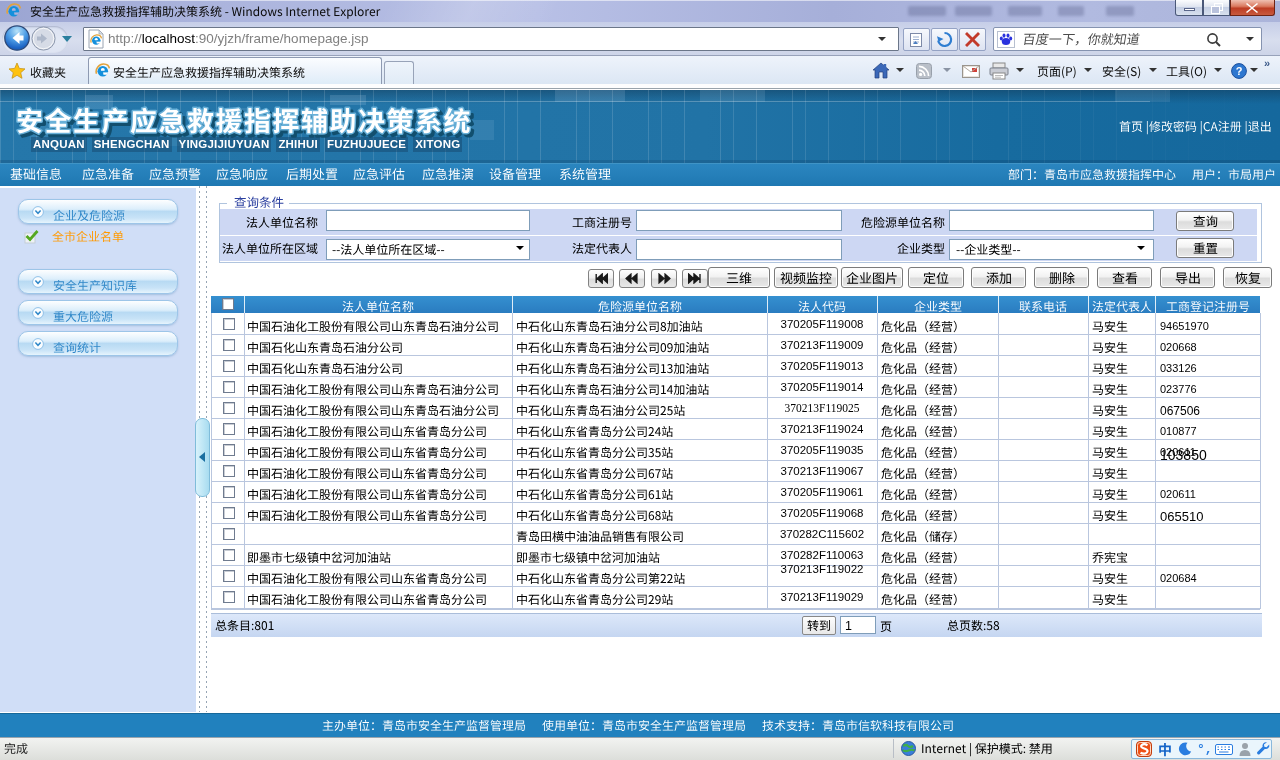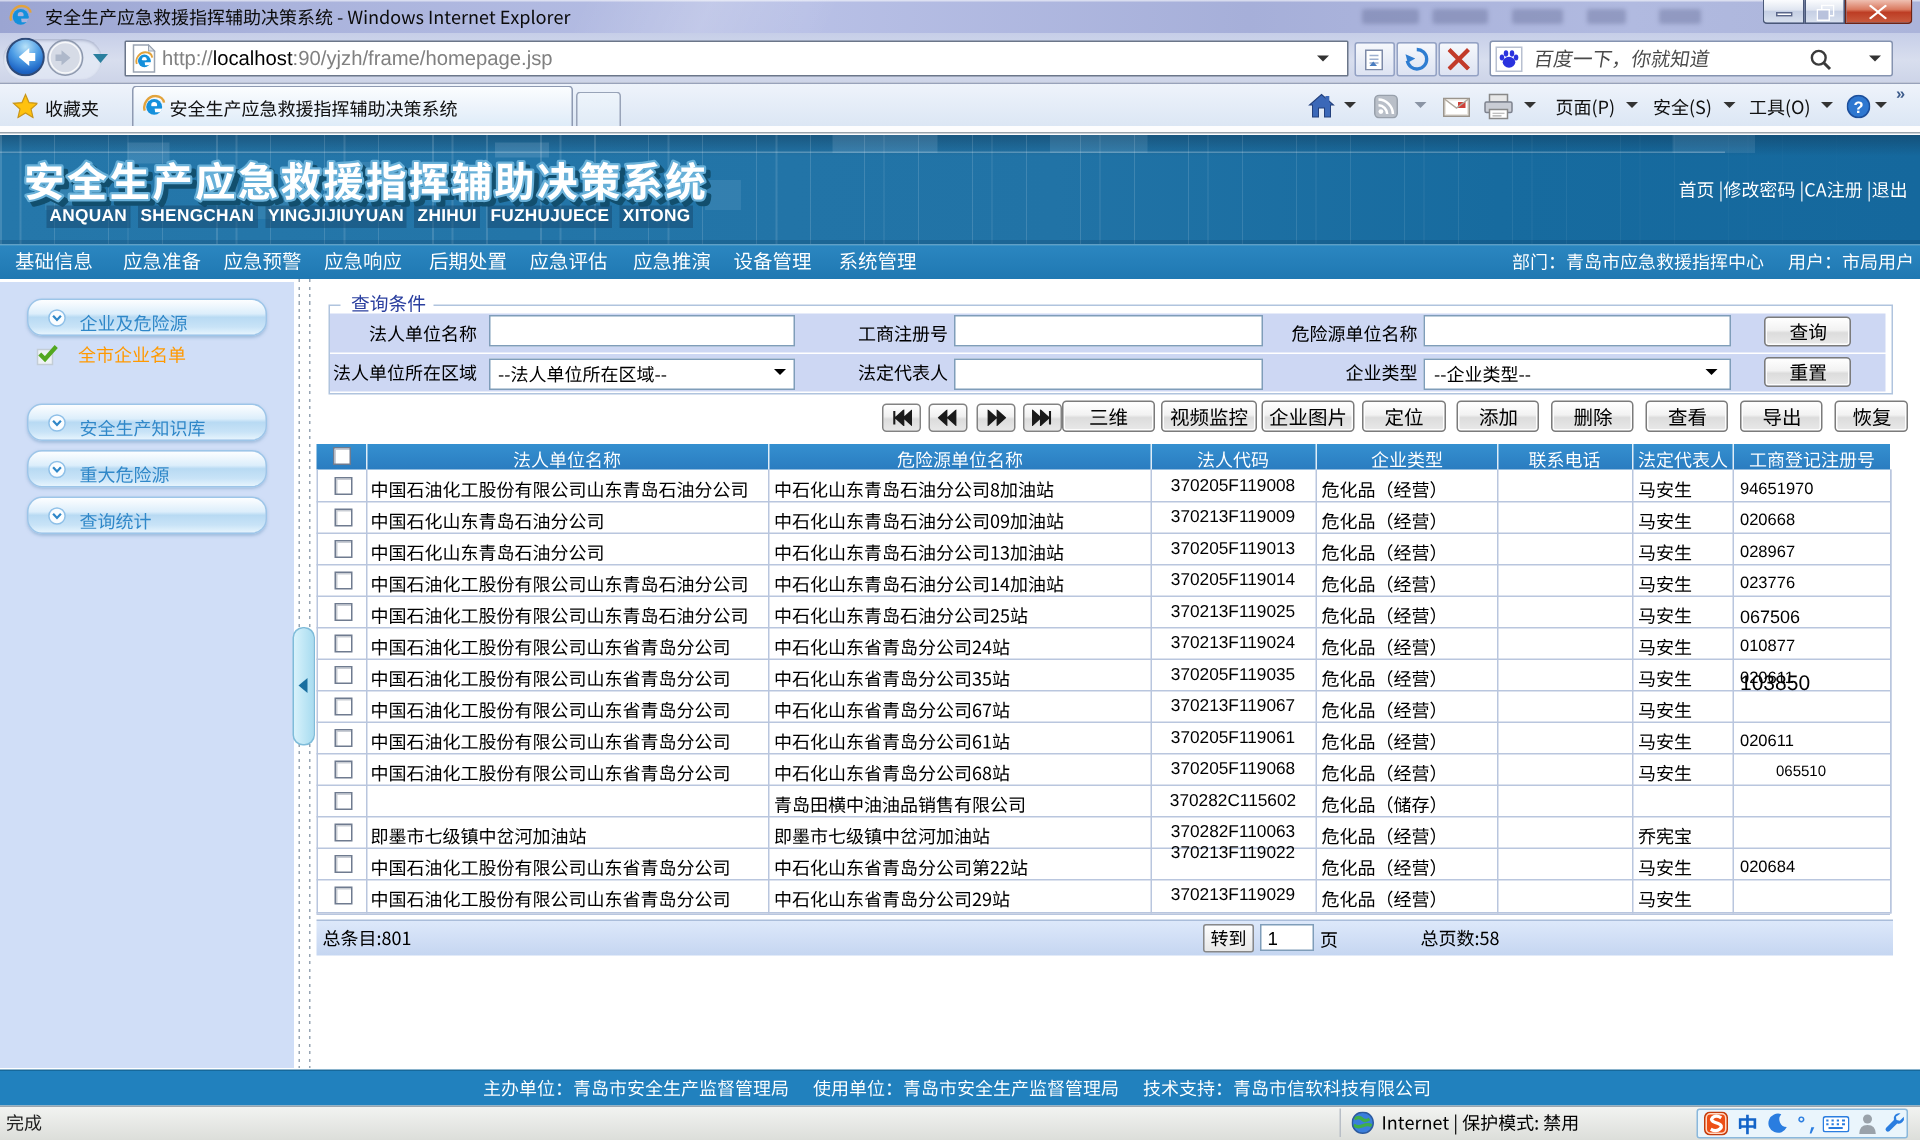--- a/index.html
+++ b/index.html
@@ -1104,21 +1104,21 @@
     </svg>
     <svg style="position:absolute;left:1091.0px;top:360.6px;overflow:visible" width="38" height="17">
       <g transform="translate(1,12)" fill="#000">
         <g transform="scale(0.012000,-0.012000)">
           <use href="#gR9A6C" x="0"></use>
           <use href="#gR5B89" x="1000"></use>
           <use href="#gR751F" x="2000"></use>
         </g>
       </g>
     </svg>
-    <div style="position:absolute;left:1160px;top:361.6px;font-size:11px;font-family:'Liberation Sans',sans-serif;color:#000">028967</div>
+    <div style="position:absolute;left:1160px;top:361.6px;font-size:11px;font-family:'Liberation Sans',sans-serif;color:#000">033126</div>
     <div style="position:absolute;left:211px;top:396.8px;width:1049px;height:1px;background:#b9c6de"></div>
     <div style="position:absolute;left:223px;top:380.71px;width:12px;height:12px;background:#fff;border:1px solid #6f7b8f;box-shadow:inset 1px 1px 0 #c9cdd4"></div>
     <svg style="position:absolute;left:246.0px;top:381.7px;overflow:visible" width="254" height="17">
       <g transform="translate(1,12)" fill="#000">
         <g transform="scale(0.012000,-0.012000)">
           <use href="#gR4E2D" x="0"></use>
           <use href="#gR56FD" x="1000"></use>
           <use href="#gR77F3" x="2000"></use>
           <use href="#gR6CB9" x="3000"></use>
           <use href="#gR5316" x="4000"></use>
@@ -1231,21 +1231,21 @@
           <use href="#gR6CB9" x="8000"></use>
           <use href="#gR5206" x="9000"></use>
           <use href="#gR516C" x="10000"></use>
           <use href="#gR53F8" x="11000"></use>
           <use href="#gR32" x="12000"></use>
           <use href="#gR35" x="12555"></use>
           <use href="#gR7AD9" x="13110"></use>
         </g>
       </g>
     </svg>
-    <div style="position:absolute;left:767px;top:401.8px;width:110px;text-align:center;font-size:11.5px;font-family:Liberation Sans, sans-serif;color:#000">370213F119025</div>
+    <div style="position:absolute;left:767px;top:401.8px;width:110px;text-align:center;font-size:11.5px;font-family:Liberation Serif, serif;color:#000">370213F119025</div>
     <svg style="position:absolute;left:880.0px;top:402.8px;overflow:visible" width="86" height="17">
       <g transform="translate(1,12)" fill="#000">
         <g transform="scale(0.012000,-0.012000)">
           <use href="#gR5371" x="0"></use>
           <use href="#gR5316" x="1000"></use>
           <use href="#gR54C1" x="2000"></use>
           <use href="#gRFF08" x="3000"></use>
           <use href="#gR7ECF" x="4000"></use>
           <use href="#gR8425" x="5000"></use>
           <use href="#gRFF09" x="6000"></use>
@@ -1614,21 +1614,21 @@
     </svg>
     <svg style="position:absolute;left:1091.0px;top:508.1px;overflow:visible" width="38" height="17">
       <g transform="translate(1,12)" fill="#000">
         <g transform="scale(0.012000,-0.012000)">
           <use href="#gR9A6C" x="0"></use>
           <use href="#gR5B89" x="1000"></use>
           <use href="#gR751F" x="2000"></use>
         </g>
       </g>
     </svg>
-    <div style="position:absolute;left:1184px;top:509.1px;font-size:10px;font-family:'Liberation Sans',sans-serif;color:#000">065510</div>
+    <div style="position:absolute;left:1160px;top:509.1px;font-size:13px;font-family:'Liberation Sans',sans-serif;color:#000">065510</div>
     <div style="position:absolute;left:211px;top:544.3px;width:1049px;height:1px;background:#b9c6de"></div>
     <div style="position:absolute;left:223px;top:528.2px;width:12px;height:12px;background:#fff;border:1px solid #6f7b8f;box-shadow:inset 1px 1px 0 #c9cdd4"></div>
     <svg style="position:absolute;left:515.0px;top:529.2px;overflow:visible" width="170" height="17">
       <g transform="translate(1,12)" fill="#000">
         <g transform="scale(0.012000,-0.012000)">
           <use href="#gR9752" x="0"></use>
           <use href="#gR5C9B" x="1000"></use>
           <use href="#gR7530" x="2000"></use>
           <use href="#gR6A2A" x="3000"></use>
           <use href="#gR4E2D" x="4000"></use>

